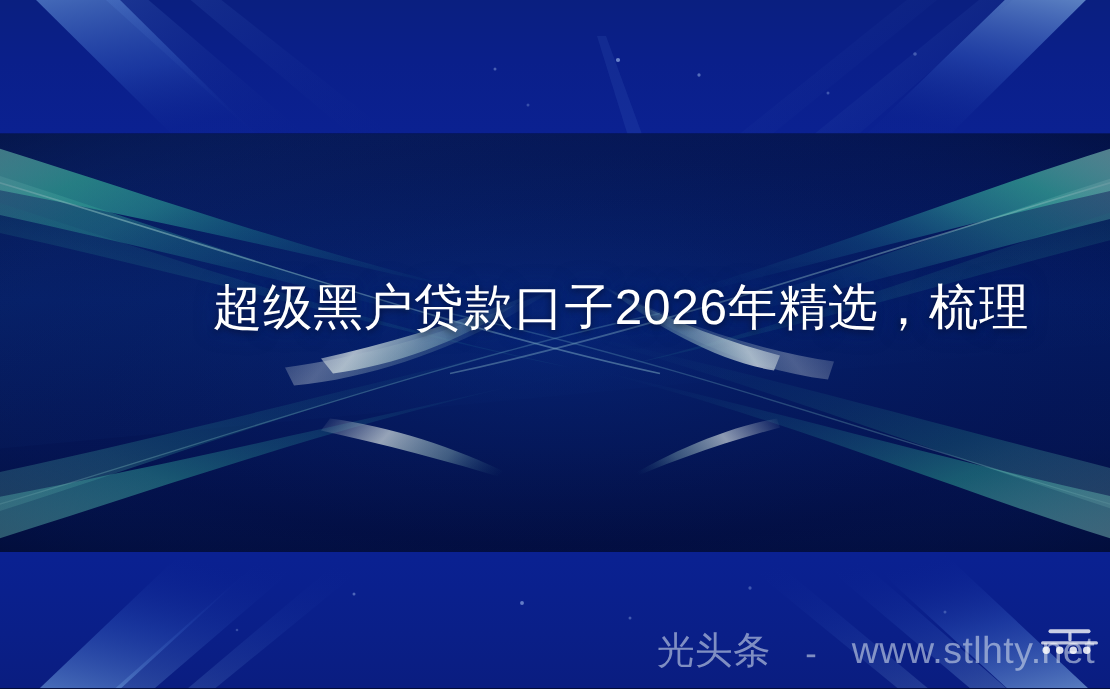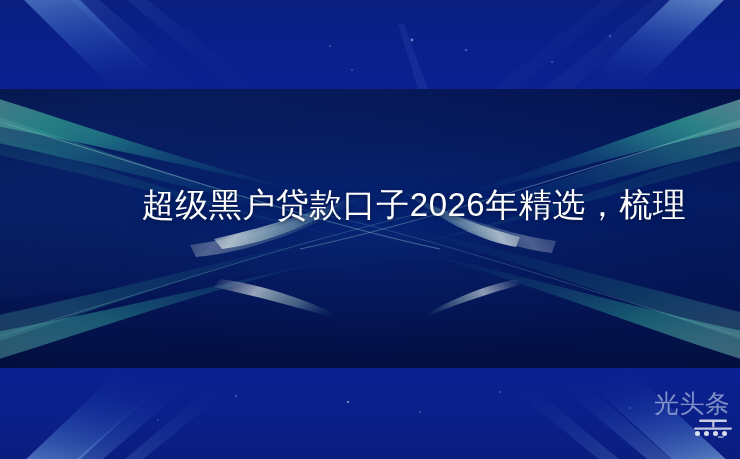--- a/index.html
+++ b/index.html
@@ -51,27 +51,26 @@
   }
 
   
   #watermark {
     position: absolute;
     right: 10px;
     bottom: 12px;
     z-index: 30;
     display: flex;
     align-items: flex-end;
-    gap: 8px;
+    gap: 18px;
     color: rgba(200,212,232,0.62);
     font-size: 25px;
     line-height: 1;
     white-space: nowrap;
     letter-spacing: 0.3px;
-    flex-direction: column;
   }
   #watermark .wm-cn { font-size: 25px; }
   #watermark .wm-sep { padding: 0 5px; font-size: 23px; }
   #watermark .wm-url { font-size: 25px; }
 
   #wm-badge {
     position: absolute;
     right: 4px;
     bottom: 16px;
     width: 46px;
@@ -240,20 +239,21 @@
     </svg>
   </div>
 
   <div id="title-block">
     <div class="title-line">超级黑户贷款口子2026年精选，梳理</div>
   </div>
 
   <div id="watermark">
     <span class="wm-cn">光头条</span>
     <span class="wm-sep">-</span>
+    <span class="wm-url">www.stlhty.net</span>
   </div>
 
   <svg id="wm-badge" viewBox="0 0 46 26">
     <rect x="9" y="2.5" width="28" height="2.6" rx="1.3" fill="#ffffff" opacity=".85"></rect>
     <rect x="22.2" y="4.5" width="2.2" height="6" rx="1" fill="#ffffff" opacity=".8"></rect>
     <rect x="4" y="10.5" width="38" height="2.2" rx="1.1" fill="#ffffff" opacity=".8"></rect>
     <circle cx="7.5" cy="16.5" r="2.5" fill="#ffffff" opacity=".92"></circle>
     <circle cx="16.5" cy="16.5" r="2.5" fill="#ffffff" opacity=".92"></circle>
     <circle cx="25.5" cy="16.5" r="2.5" fill="#ffffff" opacity=".92"></circle>
     <circle cx="34.5" cy="16.5" r="2.5" fill="#ffffff" opacity=".92"></circle>

